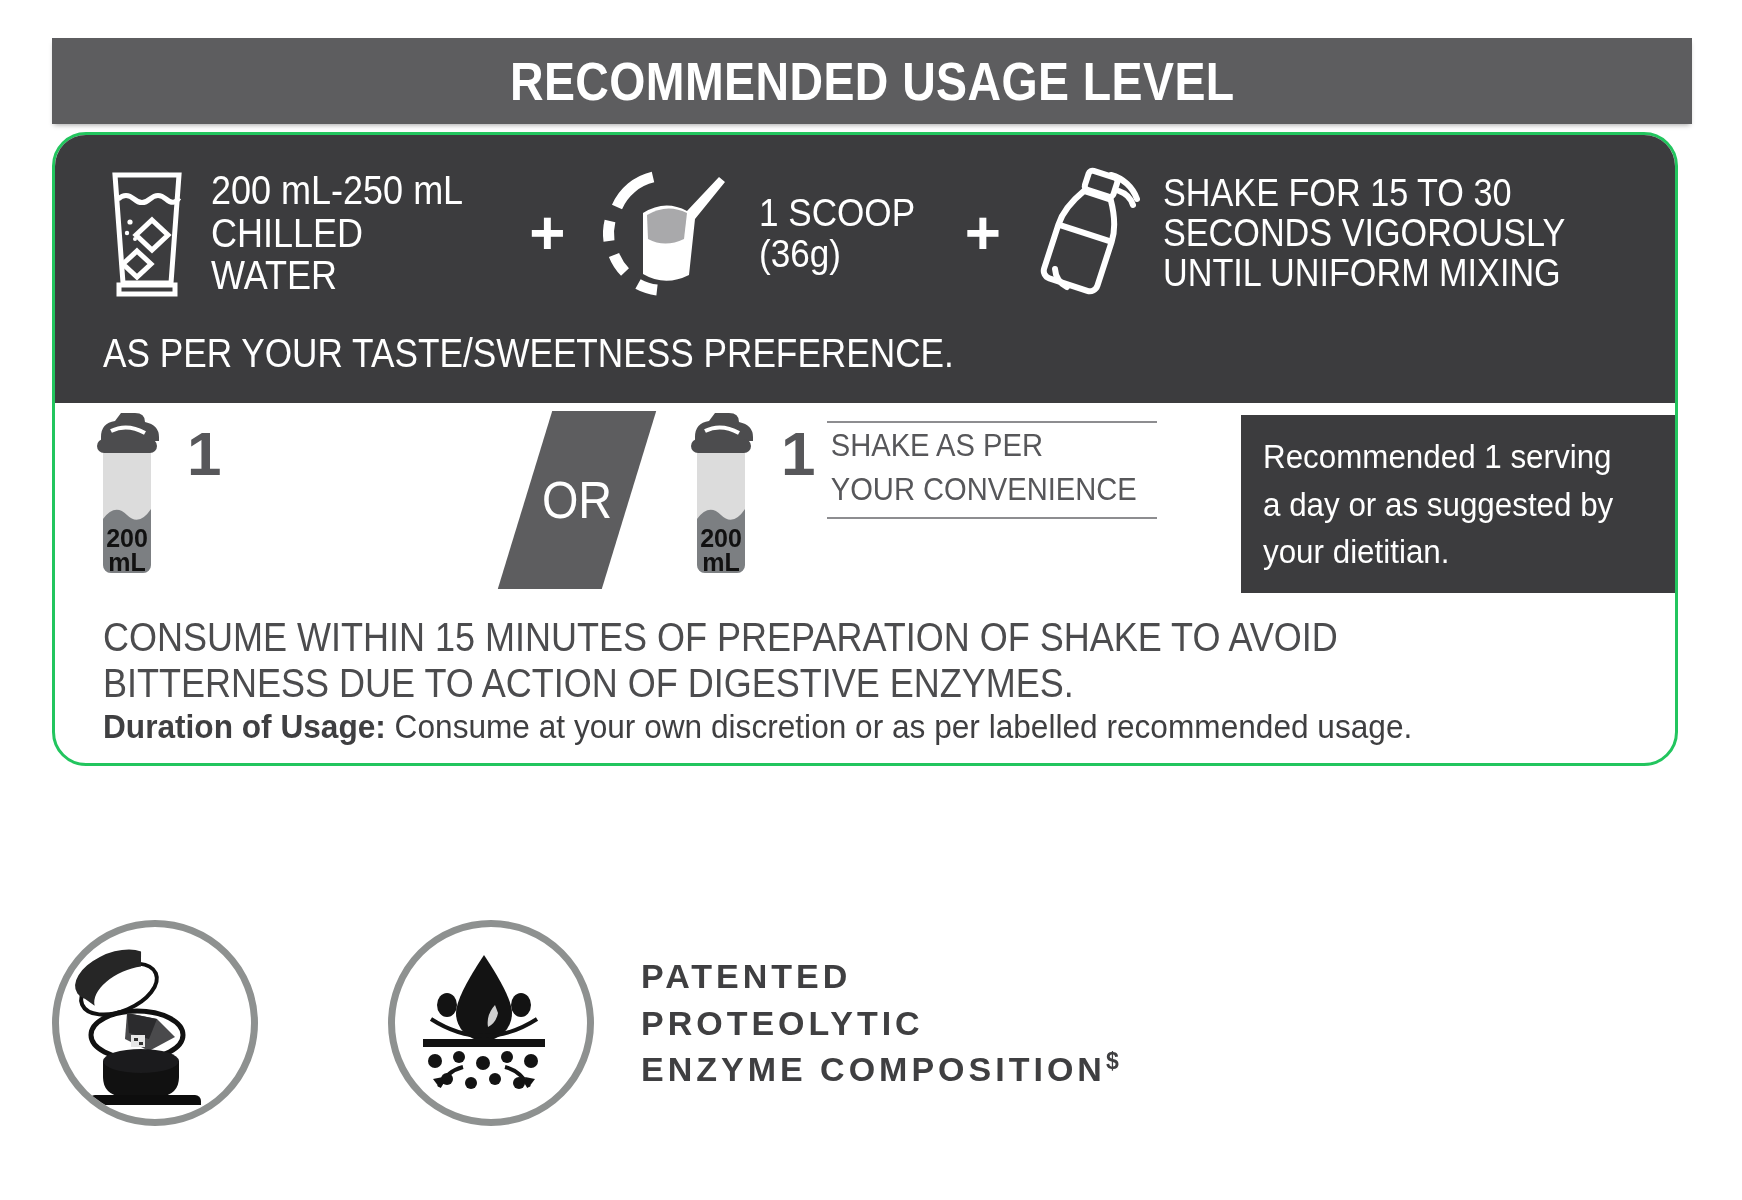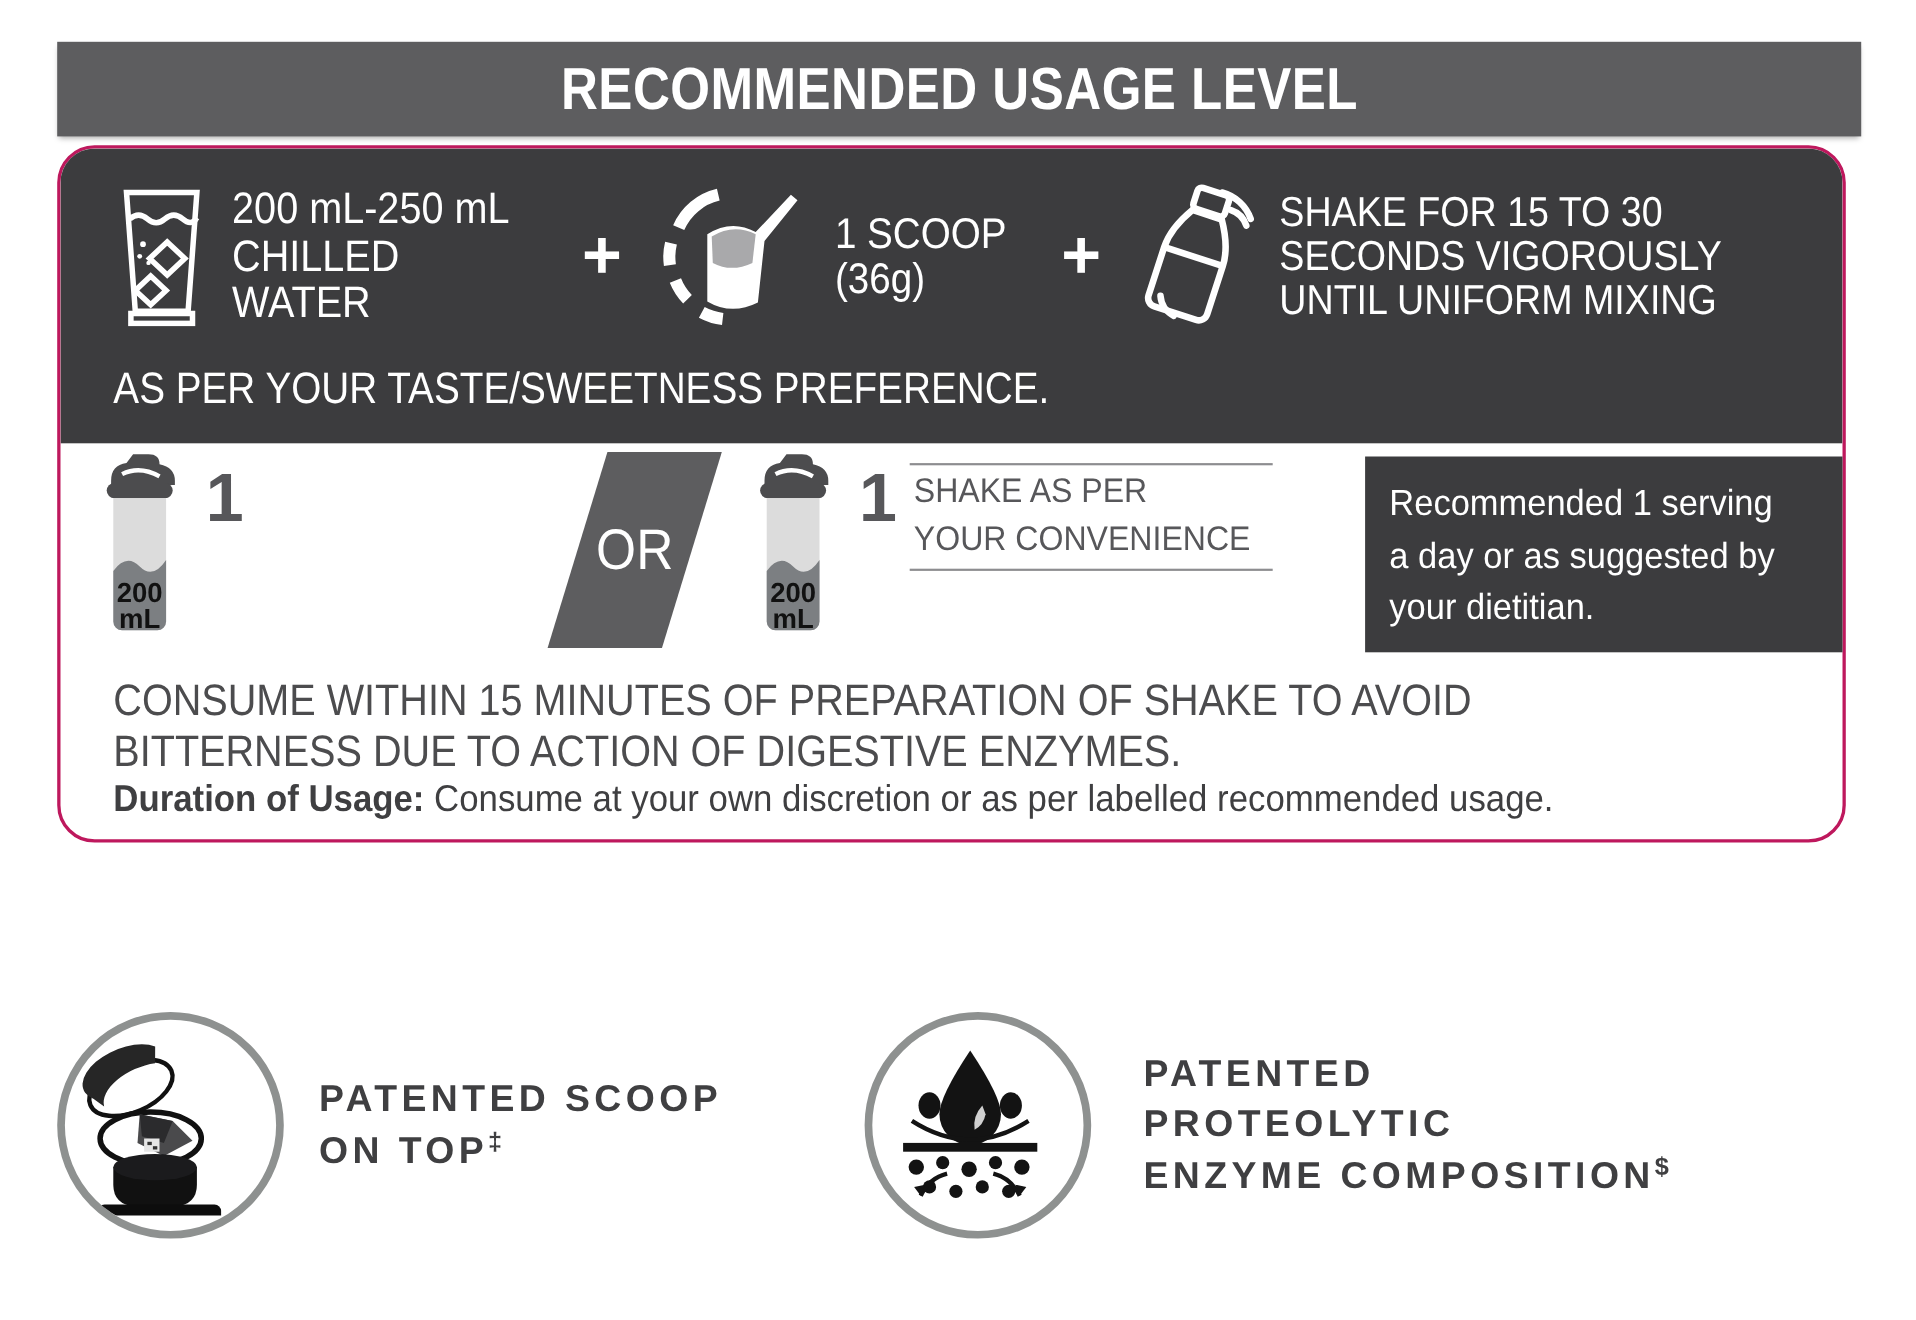--- a/index.html
+++ b/index.html
@@ -25,21 +25,21 @@
     font-family:"Liberation Sans Narrow","Liberation Sans",sans-serif;
     transform:scaleX(.86);
     letter-spacing:.5px;
     white-space:nowrap;
   }
 
   
   .usage-card{
     position:absolute;
     left:52px;top:132px;width:1626px;height:634px;
-    border:3px solid #be185d;
+    border:3px solid #22c55e;
     border-radius:34px;
     box-sizing:border-box;
     background:#ffffff;
     overflow:hidden;
   }
   .dark-panel{
     position:absolute;left:0;top:0;width:100%;height:268px;
     background:#3c3c3e;
   }
   .mix-row{
@@ -309,26 +309,20 @@
           <ellipse cx="78" cy="108" rx="46" ry="24" fill="none" stroke="#111" stroke-width="5"></ellipse>
           <path d="M68 86 l30 6 18 18 -26 14 -24 -12 Z" fill="#4a4a4c"></path>
           <path d="M68 86 l30 6 -8 20 -20 -6 Z" fill="#2b2b2d"></path>
           <rect x="72" y="108" width="14" height="12" fill="#e6e6e6"></rect>
           <rect x="75" y="111" width="4" height="3" fill="#333"></rect>
           <rect x="80" y="115" width="4" height="3" fill="#333"></rect>
           <path d="M44 134 h76 v16 q0 18 -20 20 h-36 q-20 -2 -20 -20 Z" fill="#111"></path>
           <ellipse cx="82" cy="134" rx="38" ry="12" fill="#1b1b1d"></ellipse>
           <rect x="30" y="168" width="112" height="16" rx="6" fill="#0d0d0d"></rect>
         </svg>
-      </div>
-      <div class="patent-label">
-        <div>PATENTED SCOOP</div>
-        <div>
-          <span>ON TOP</span><span class="sup">‡</span>
-        </div>
       </div>
     </div>
 
     <div class="patent-item" style="margin-left:130px;gap:15px;">
       <div class="badge">
         <svg width="178" height="178" viewBox="0 0 178 178">
           <path d="M89 28 q28 42 28 58 a28 28 0 0 1 -56 0 q0 -16 28 -58 Z" fill="#131313"></path>
           <path d="M100 78 q-9 10 -7 22 q8 -4 10 -14 Z" fill="#f2f2f2" opacity=".85"></path>
           <ellipse cx="52" cy="78" rx="10" ry="12" fill="#131313"></ellipse>
           <ellipse cx="126" cy="78" rx="10" ry="12" fill="#131313"></ellipse>

